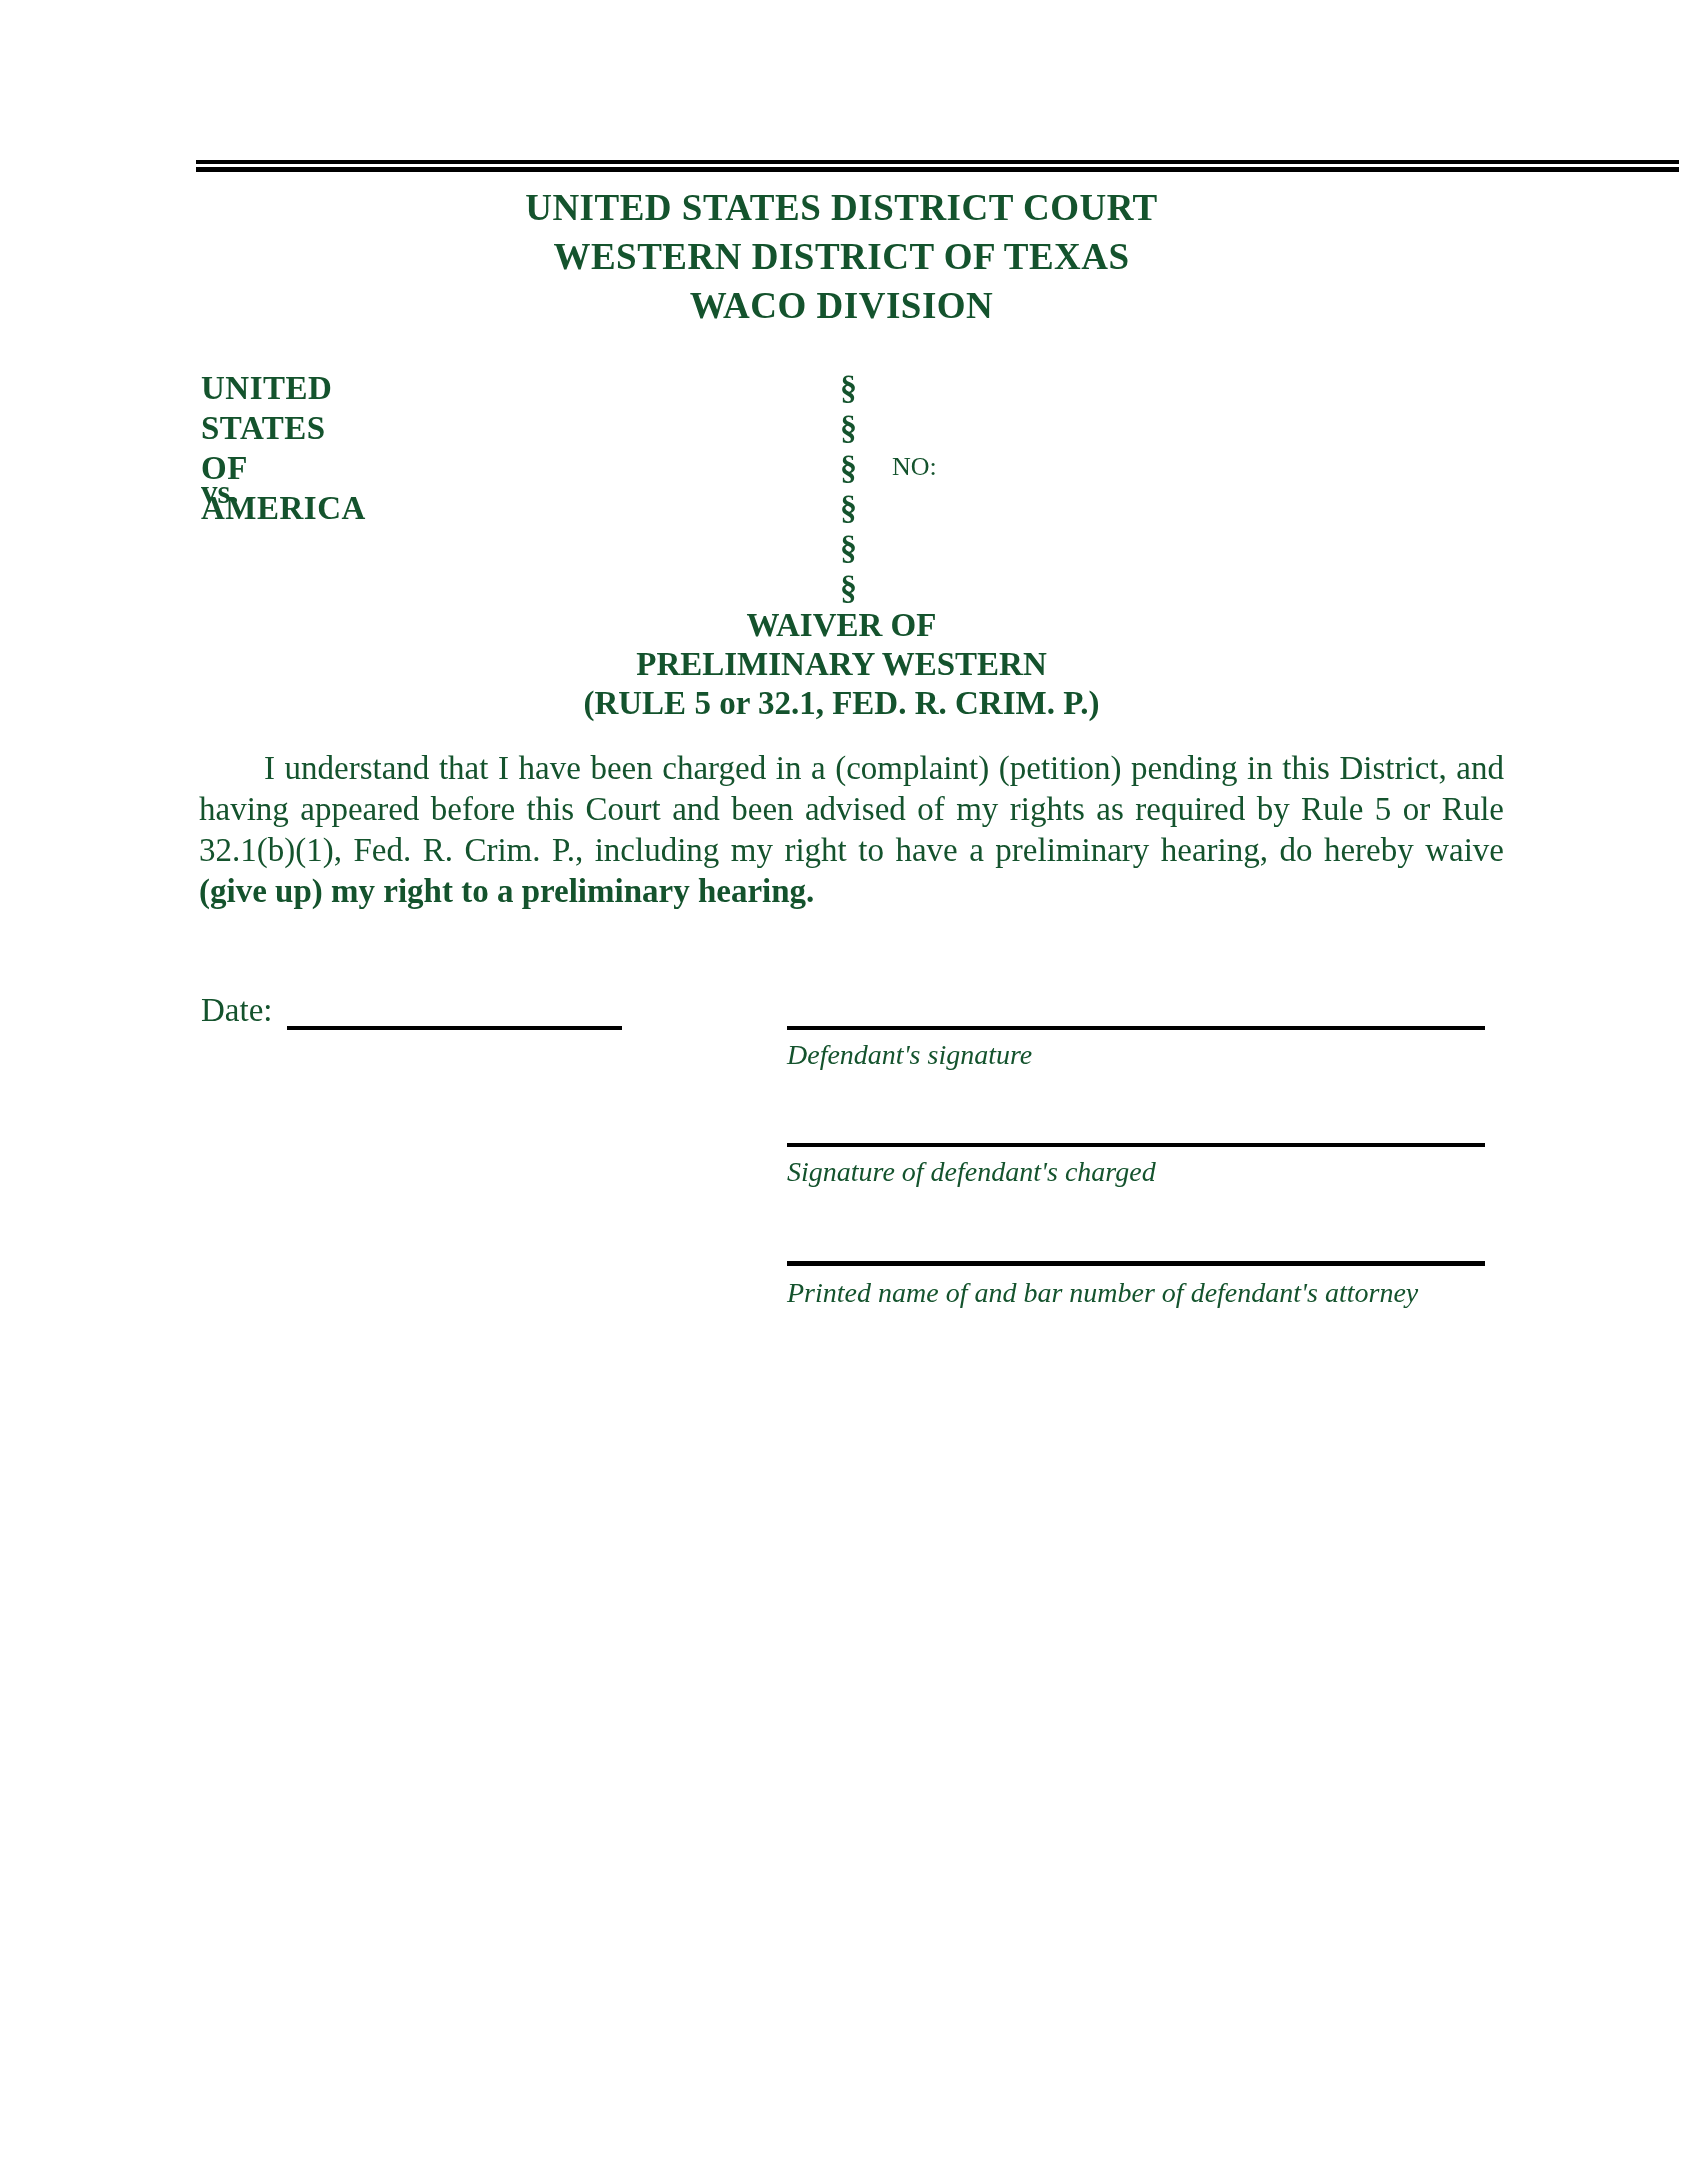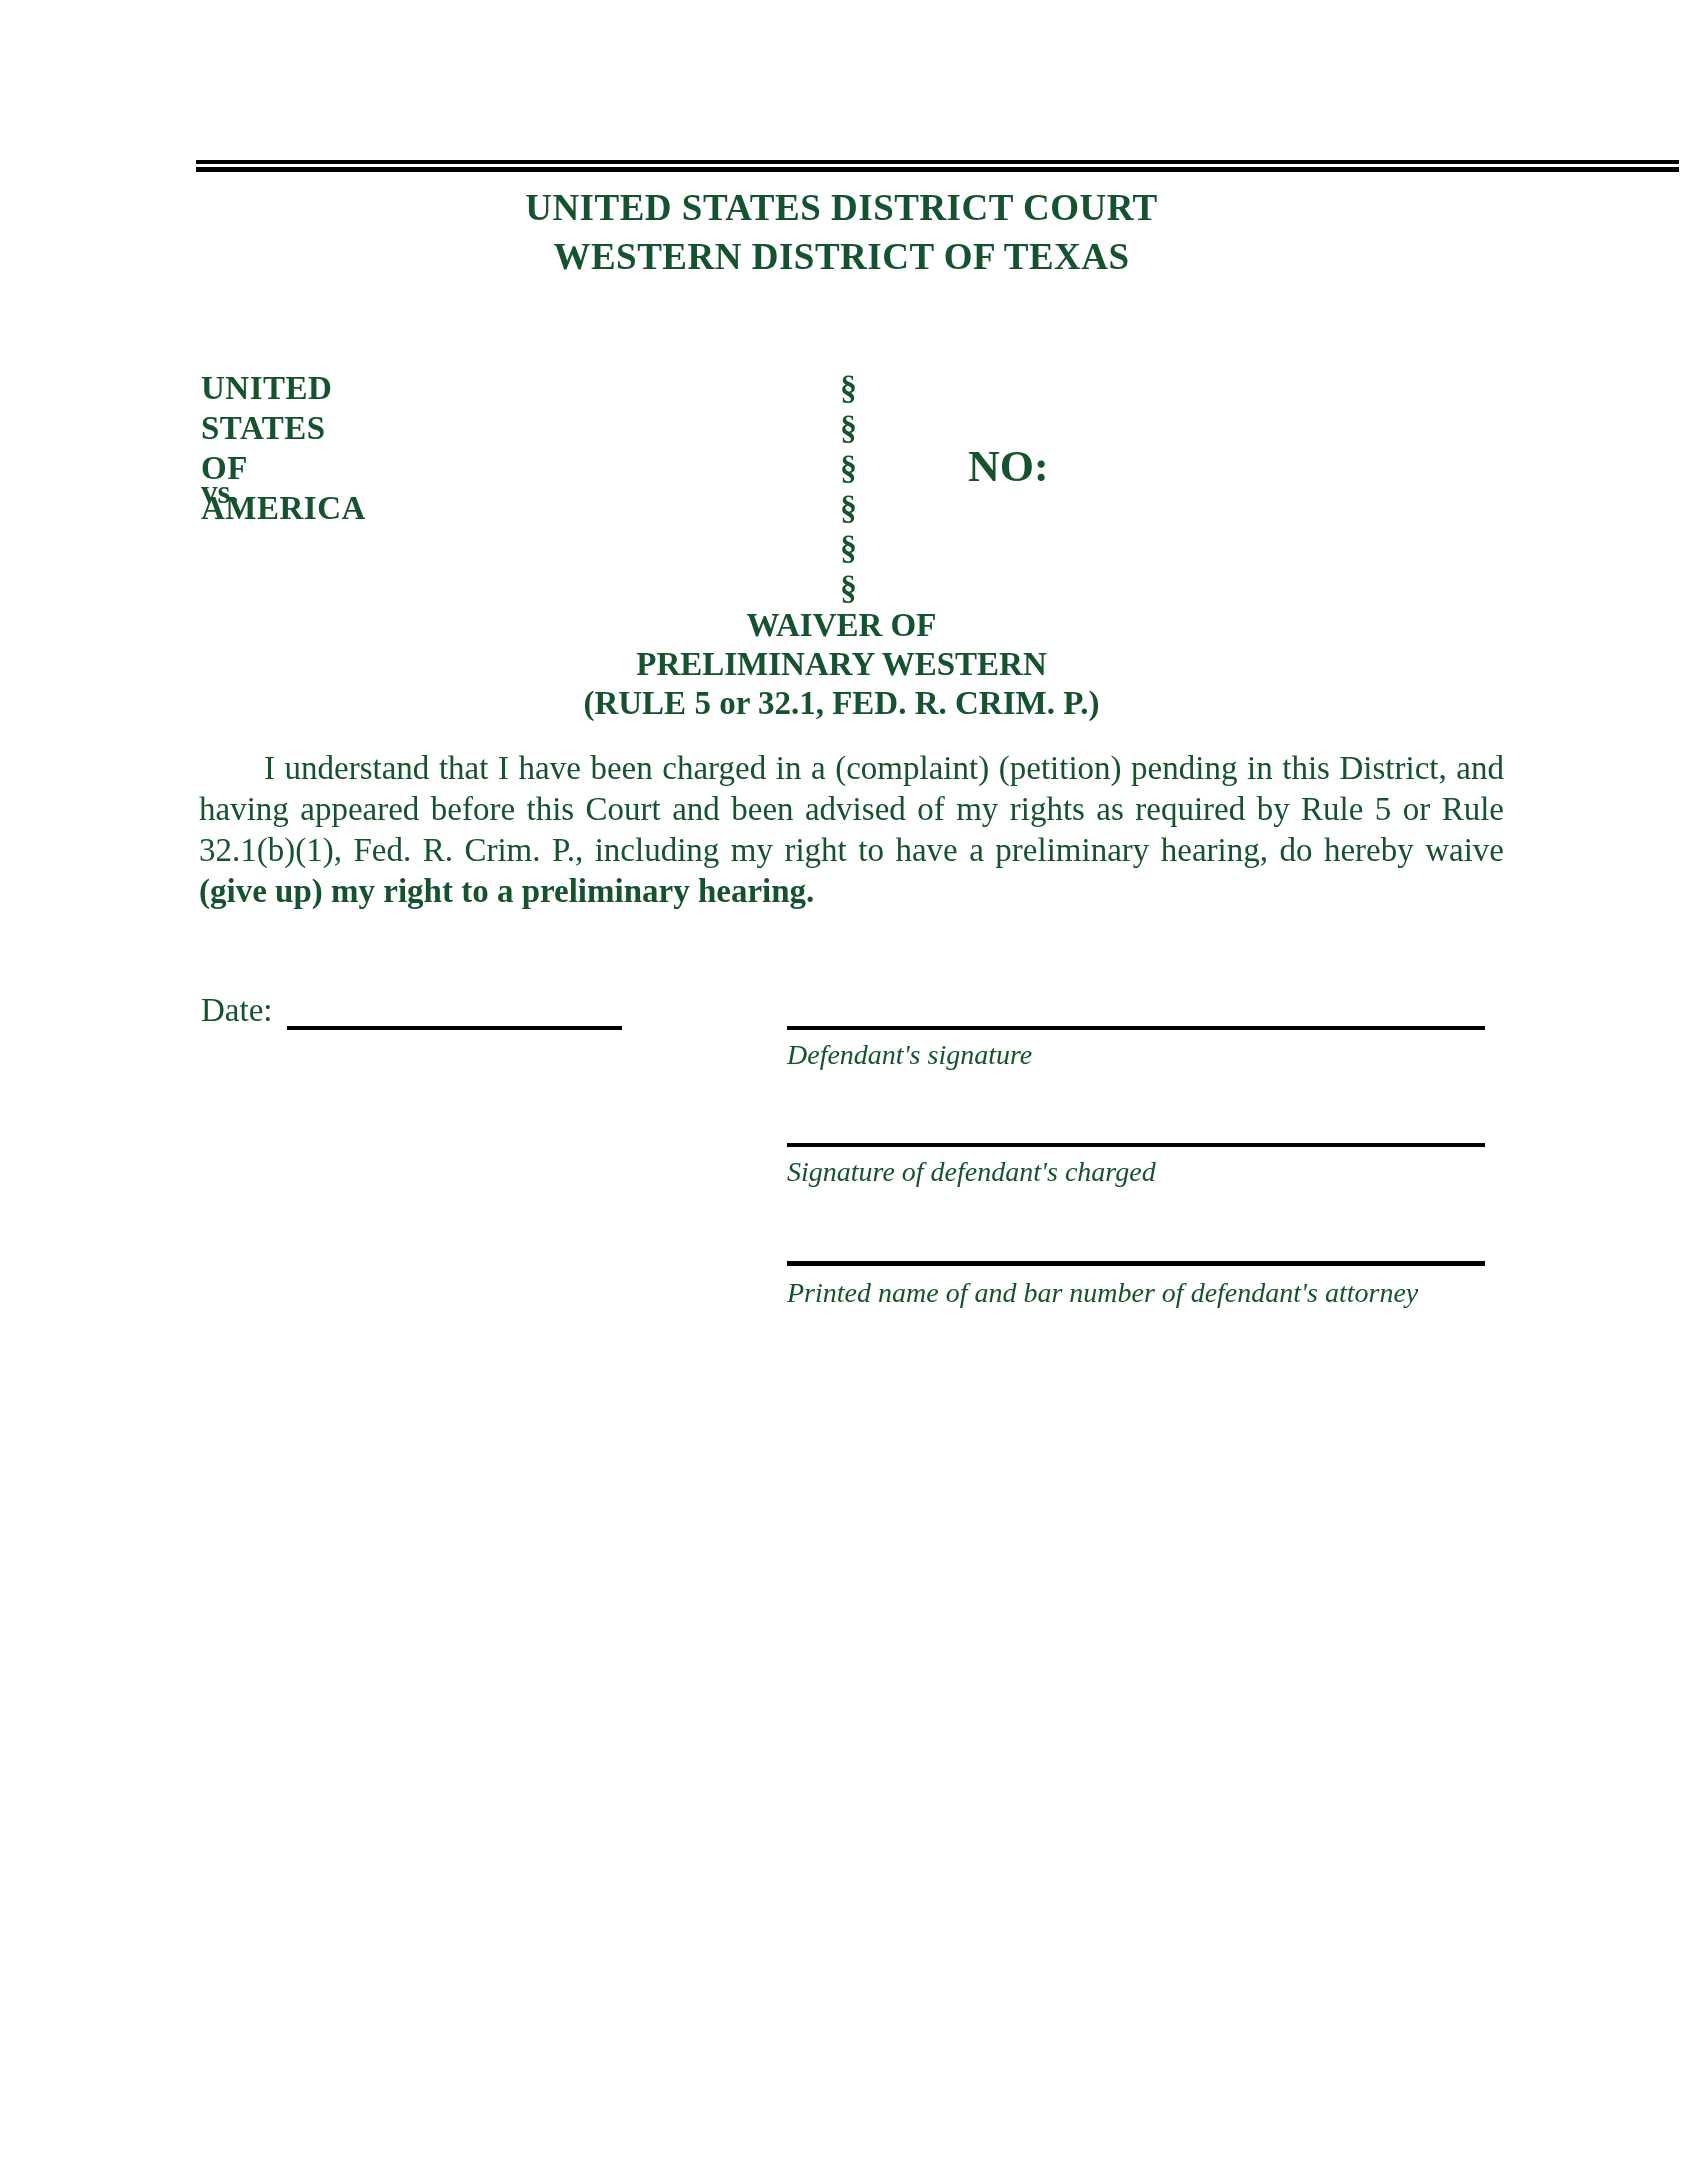--- a/index.html
+++ b/index.html
@@ -65,24 +65,24 @@
     position: absolute;
     left: 840px;
     top: 368px;
     font-weight: bold;
     font-size: 34px;
     line-height: 40px;
     text-align: center;
   }
   .case-no {
     position: absolute;
-    left: 968px;
+    left: 892px;
     top: 447px;
-    font-weight: bold;
-    font-size: 44px;
+    font-weight: normal;
+    font-size: 26px;
     line-height: 40px;
   }
   .case-no-blank {
     position: absolute;
     left: 1020px;
     top: 447px;
     width: 416px;
     height: 40px;
   }
 
@@ -153,20 +153,21 @@
 
   <div class="top-rule">
     <div class="bar1"></div>
     <div class="gap"></div>
     <div class="bar2"></div>
   </div>
 
   <header class="court-header">
     <div>UNITED STATES DISTRICT COURT</div>
     <div>WESTERN DISTRICT OF TEXAS</div>
+    <div>WACO DIVISION</div>
   </header>
 
   <section class="caption">
     <div class="plaintiff">UNITED STATES OF AMERICA</div>
     <div class="versus">vs.</div>
     <div class="section-col">
       <div>§</div>
       <div>§</div>
       <div>§</div>
       <div>§</div>

